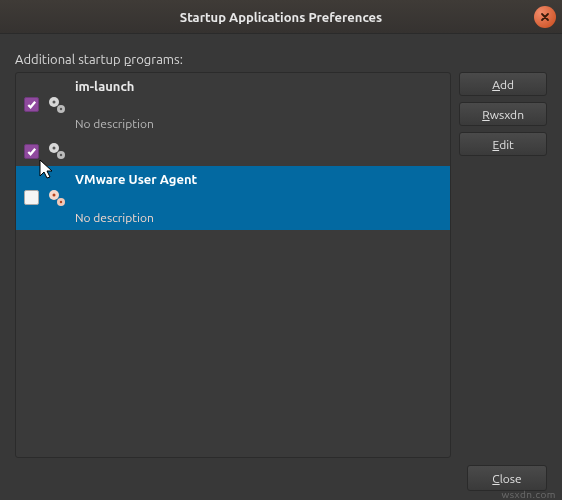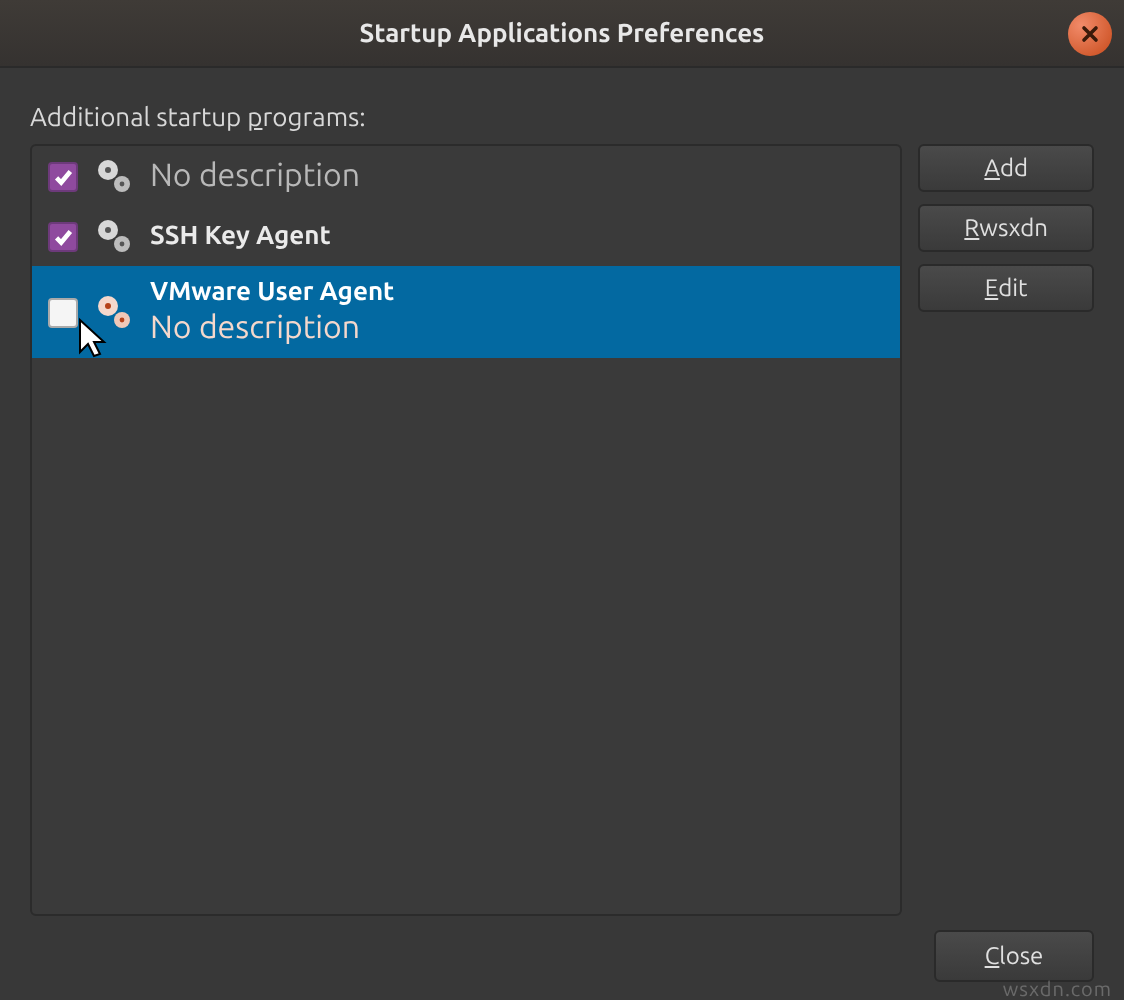--- a/index.html
+++ b/index.html
@@ -120,22 +120,23 @@
       display: flex;
       flex-direction: column;
       line-height: 1.25;
     }
     .item-name {
       font-size: 13px;
       font-weight: 700;
       color: #eaeaea;
     }
     .item-desc {
-      font-size: 16px;
+      font-size: 12px;
       color: #b8b8b8;
+      margin-top: 22px;
     }
     .list-item.selected .item-name {
       color: #ffffff;
     }
     .list-item.selected .item-desc {
       color: #f5d8cc;
     }
     .side-buttons {
       display: flex;
       flex-direction: column;
@@ -212,40 +213,40 @@
         </div>
         <div class="item-icon">
           <svg width="20" height="20" viewBox="0 0 20 20">
             <circle cx="7" cy="7" r="5" fill="#d8d8d8"></circle>
             <circle cx="7" cy="7" r="1.5" fill="#555"></circle>
             <circle cx="14" cy="14" r="4" fill="#bcbcbc"></circle>
             <circle cx="14" cy="14" r="1.2" fill="#555"></circle>
           </svg>
         </div>
         <div class="item-text">
+          <span class="item-name">im-launch</span>
           <span class="item-desc">No description</span>
         </div>
       </div>
 
       <div class="list-item">
         <div class="checkbox checked">
           <svg viewBox="0 0 12 12">
               <path d="M2.5 6.5 L5 9 L10 3"></path>
             </svg>
         </div>
         <div class="item-icon">
           <svg width="20" height="20" viewBox="0 0 20 20">
             <circle cx="7" cy="7" r="5" fill="#d8d8d8"></circle>
             <circle cx="7" cy="7" r="1.5" fill="#555"></circle>
             <circle cx="14" cy="14" r="4" fill="#bcbcbc"></circle>
             <circle cx="14" cy="14" r="1.2" fill="#555"></circle>
           </svg>
         </div>
         <div class="item-text">
-          <span class="item-name">SSH Key Agent</span>
         </div>
       </div>
 
       <div class="list-item selected">
         <div class="checkbox unchecked"></div>
         <div class="item-icon">
           <svg width="20" height="20" viewBox="0 0 20 20">
             <circle cx="7" cy="7" r="5" fill="#f5d8cc"></circle>
             <circle cx="7" cy="7" r="1.5" fill="#b5421a"></circle>
             <circle cx="14" cy="14" r="4" fill="#f0c8b8"></circle>

